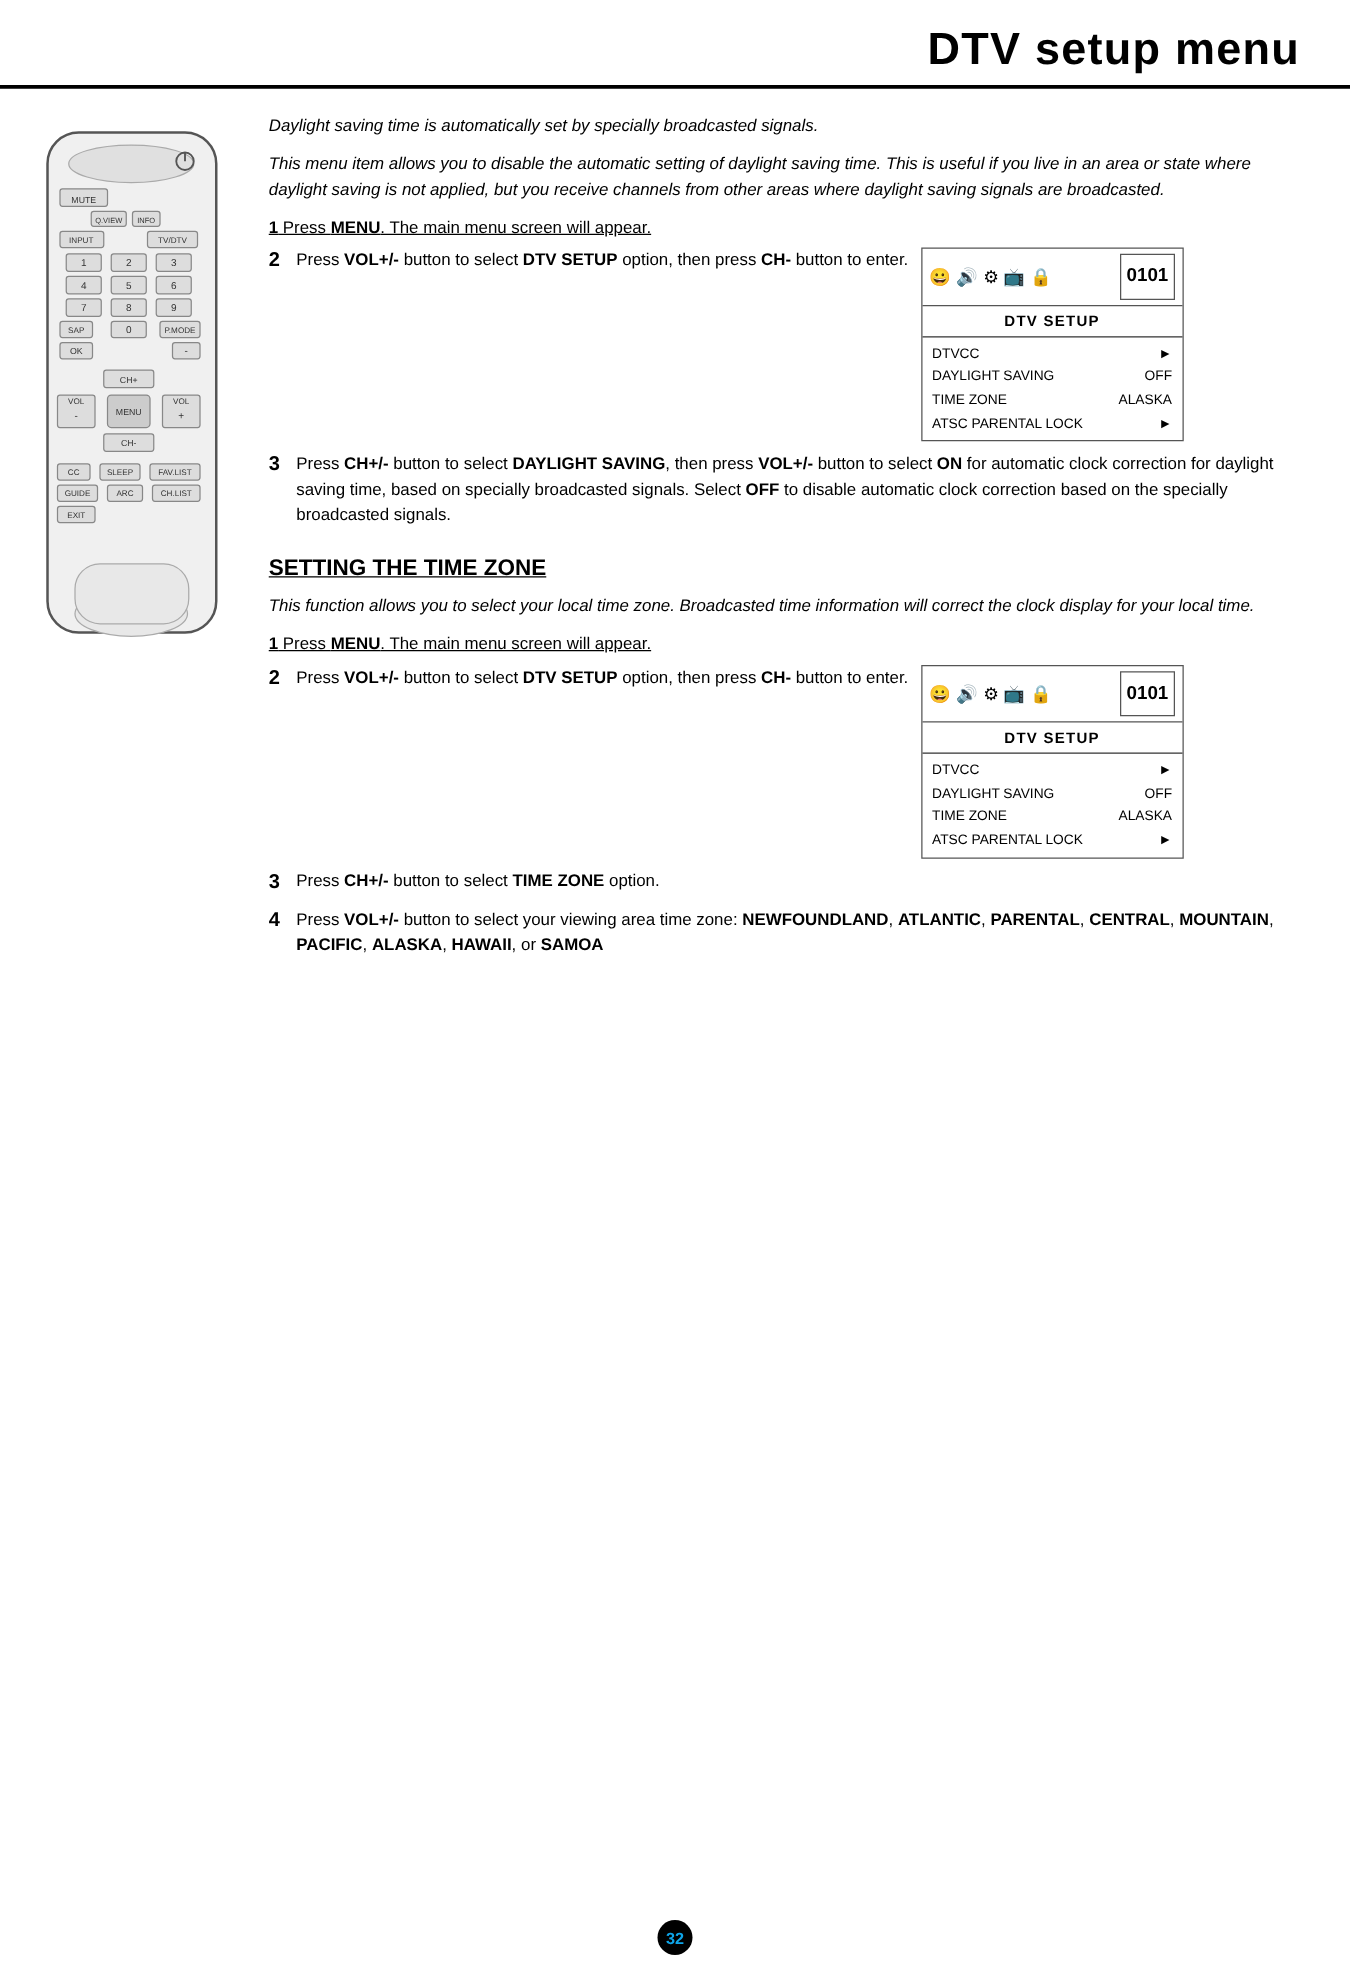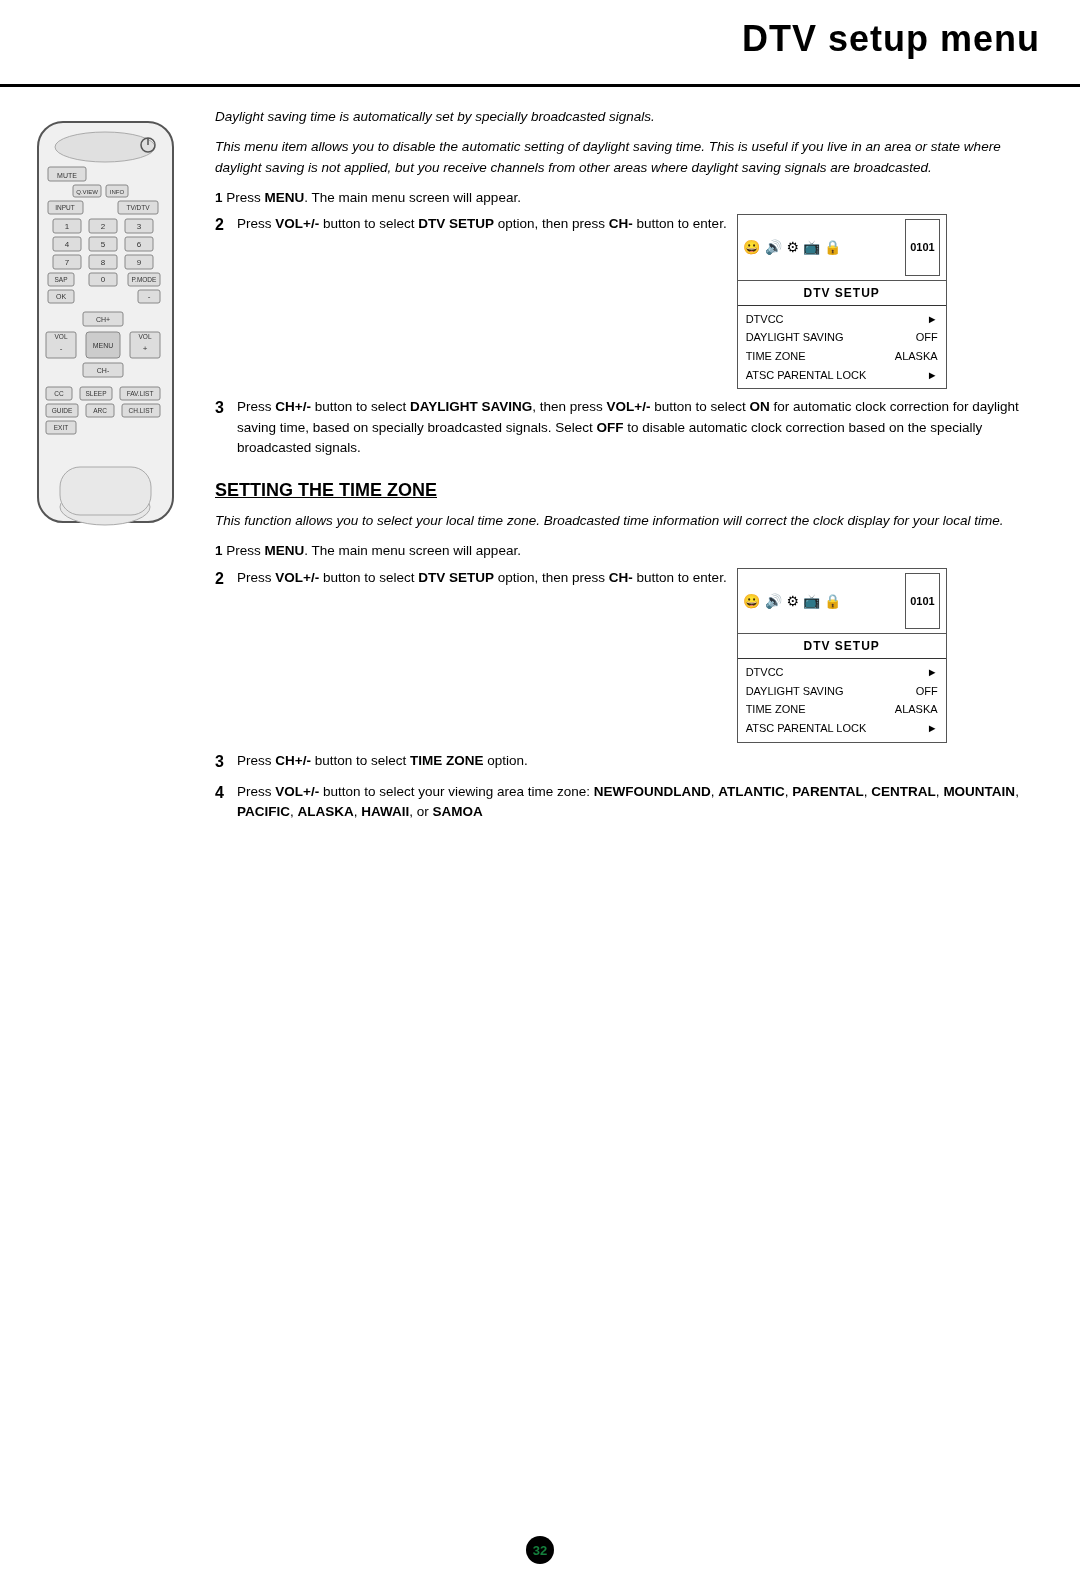--- a/index.html
+++ b/index.html
@@ -8,21 +8,21 @@
       font-family: Arial, Helvetica, sans-serif;
       width: 1080px;
       min-height: 1584px;
       position: relative;
       color: #000;
     }
 
     
     .page-header {
       text-align: right;
-      padding: 18px 40px 24px 40px;
+      padding: 18px 40px 8px 40px;
       border-bottom: 3px solid #000;
       margin-bottom: 0;
     }
     .page-header h1 {
       font-size: 36px;
       font-weight: bold;
       letter-spacing: 1px;
     }
 
     
@@ -135,22 +135,22 @@
       align-items: center;
     }
 
     .tv-icon {
       font-size: 14px;
       line-height: 1;
     }
 
     .tv-channel-box {
       border: 1px solid #555;
-      padding: 19px 4px;
-      font-size: 11px;
+      padding: 6px 4px;
+      font-size: 15px;
       font-weight: bold;
     }
 
     .tv-menu-title {
       text-align: center;
       font-size: 12px;
       font-weight: bold;
       padding: 3px 6px;
       border-bottom: 1px solid #333;
       letter-spacing: 1px;
@@ -179,40 +179,41 @@
 
     .arrow-right {
       font-size: 11px;
     }
 
     
     .step1-line {
       font-size: 13.5px;
       line-height: 1.5;
       margin-bottom: 6px;
+      text-decoration: underline;
     }
 
     
     .page-number {
       position: absolute;
       bottom: 20px;
       left: 50%;
       transform: translateX(-50%);
       font-size: 14px;
     }
 
     .page-circle {
       display: inline-flex;
       align-items: center;
       justify-content: center;
       width: 28px;
       height: 28px;
       border-radius: 50%;
       background: #000;
-      color: #15803d;
+      color: #0ea5e9;
       font-size: 13px;
       font-weight: bold;
     }
 
     
     .remote-svg {
       width: 155px;
     }
 
     

